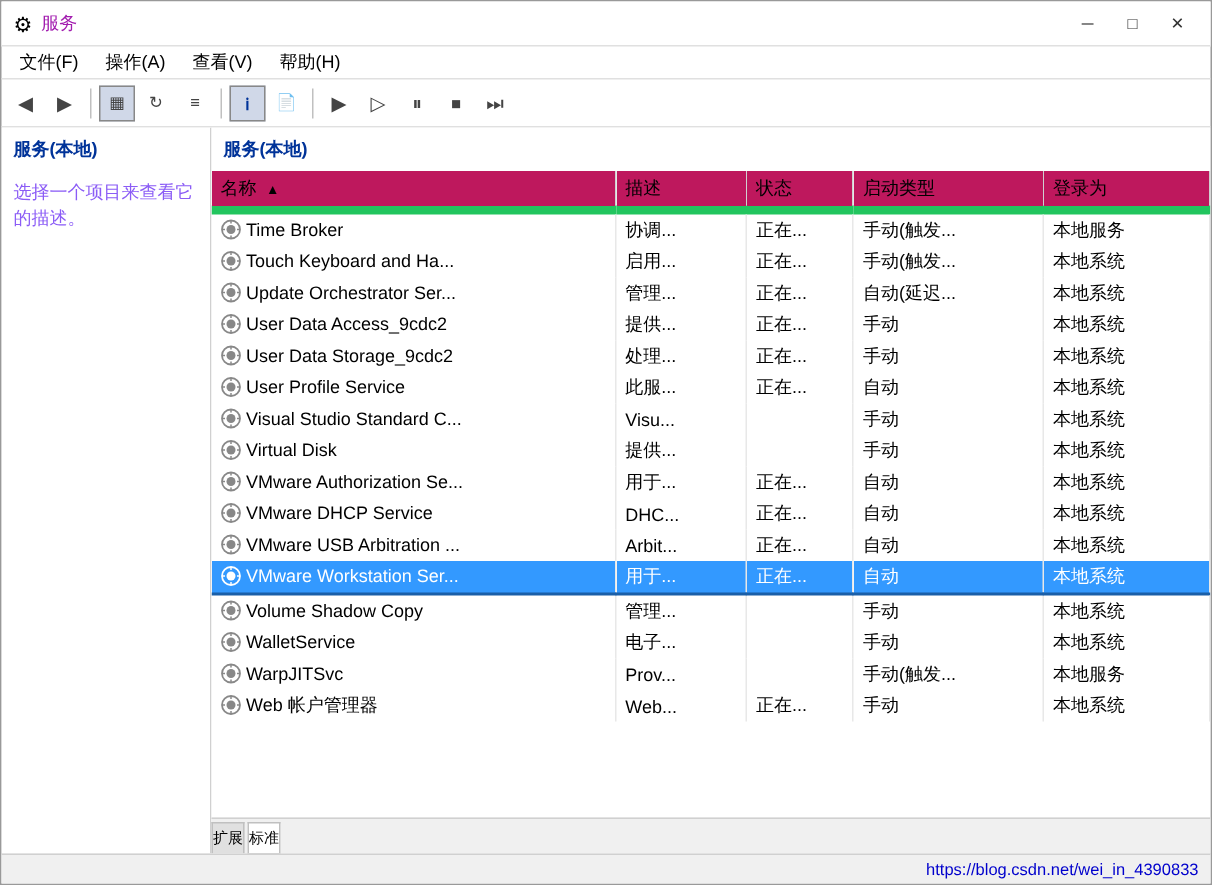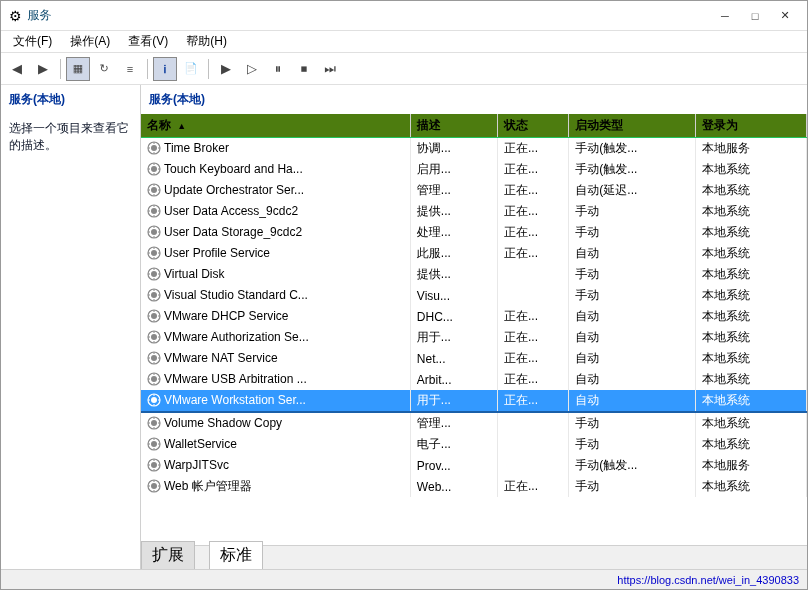--- a/index.html
+++ b/index.html
@@ -33,21 +33,21 @@
     }
 
     .title-bar-left {
       display: flex;
       align-items: center;
       gap: 6px;
     }
 
     .title-text {
       font-size: 12px;
-      color: #0c4a6e;
+      color: #a21caf;
     }
 
     .title-controls {
       display: flex;
       gap: 2px;
     }
 
     .title-btn {
       width: 28px;
       height: 22px;
@@ -129,21 +129,21 @@
       padding: 6px 8px;
       font-size: 12px;
       font-weight: bold;
       color: #003399;
       cursor: pointer;
     }
 
     .left-panel-desc {
       padding: 6px 8px;
       font-size: 12px;
-      color: #0f172a;
+      color: #8b5cf6;
       line-height: 1.4;
     }
 
     
     .right-panel {
       flex: 1;
       display: flex;
       flex-direction: column;
       background: #fff;
     }
@@ -163,26 +163,26 @@
       overflow-x: hidden;
     }
 
     table {
       width: 100%;
       border-collapse: collapse;
       font-size: 12px;
     }
 
     thead th {
-      background: #4d7c0f;
-      border-bottom: 1px solid #22c55e;
+      background: #be185d;
+      border-bottom: 6px solid #22c55e;
       border-right: 1px solid #d0d0d0;
       padding: 3px 6px;
       text-align: left;
-      font-weight: bold;
+      font-weight: normal;
       white-space: nowrap;
       cursor: pointer;
       position: sticky;
       top: 0;
       z-index: 1;
     }
 
     tbody tr {
       cursor: pointer;
     }
@@ -212,27 +212,27 @@
     
     .bottom-tabs {
       height: 24px;
       display: flex;
       align-items: flex-end;
       border-top: 1px solid #d0d0d0;
       background: #f0f0f0;
     }
 
     .tab {
-      padding: 3px 10px;
+      padding: 3px 0;
       border: 1px solid #c0c0c0;
       border-bottom: none;
       background: #e0e0e0;
       cursor: pointer;
-      font-size: 16px;
-      margin-right: 14px;
+      font-size: 10px;
+      margin-right: 2px;
     }
 
     .tab.active {
       background: #ffffff;
       border-bottom: 1px solid #000000;
       margin-bottom: -1px;
     }
 
     .status-bar {
       height: 20px;
@@ -380,66 +380,55 @@
                 <td class="col-desc">此服...</td>
                 <td class="col-status">正在...</td>
                 <td class="col-start">自动</td>
                 <td class="col-login">本地系统</td>
               </tr>
               <tr>
                 <td class="col-name"><span style="display:inline-block;width:14px;height:14px;vertical-align:middle;margin-right:3px;position:relative;top:-1px;"><svg width="14" height="14" viewBox="0 0 14 14">
                       <circle cx="7" cy="7" r="6" fill="none" stroke="#888" stroke-width="1.2"></circle>
                       <circle cx="7" cy="7" r="3" fill="#888"></circle>
                       <path d="M7 1v2M7 11v2M1 7h2M11 7h2" stroke="#888" stroke-width="1"></path>
+                    </svg></span>Visual Studio Standard C...</td>
+                <td class="col-desc">Visu...</td>
+                <td class="col-status"></td>
+                <td class="col-start">手动</td>
+                <td class="col-login">本地系统</td>
+              </tr>
+              <tr>
+                <td class="col-name"><span style="display:inline-block;width:14px;height:14px;vertical-align:middle;margin-right:3px;position:relative;top:-1px;"><svg width="14" height="14" viewBox="0 0 14 14">
+                      <circle cx="7" cy="7" r="6" fill="none" stroke="#888" stroke-width="1.2"></circle>
+                      <circle cx="7" cy="7" r="3" fill="#888"></circle>
+                      <path d="M7 1v2M7 11v2M1 7h2M11 7h2" stroke="#888" stroke-width="1"></path>
                     </svg></span>Virtual Disk</td>
                 <td class="col-desc">提供...</td>
                 <td class="col-status"></td>
                 <td class="col-start">手动</td>
                 <td class="col-login">本地系统</td>
               </tr>
               <tr>
                 <td class="col-name"><span style="display:inline-block;width:14px;height:14px;vertical-align:middle;margin-right:3px;position:relative;top:-1px;"><svg width="14" height="14" viewBox="0 0 14 14">
                       <circle cx="7" cy="7" r="6" fill="none" stroke="#888" stroke-width="1.2"></circle>
                       <circle cx="7" cy="7" r="3" fill="#888"></circle>
                       <path d="M7 1v2M7 11v2M1 7h2M11 7h2" stroke="#888" stroke-width="1"></path>
-                    </svg></span>Visual Studio Standard C...</td>
-                <td class="col-desc">Visu...</td>
-                <td class="col-status"></td>
-                <td class="col-start">手动</td>
+                    </svg></span>VMware Authorization Se...</td>
+                <td class="col-desc">用于...</td>
+                <td class="col-status">正在...</td>
+                <td class="col-start">自动</td>
                 <td class="col-login">本地系统</td>
               </tr>
               <tr>
                 <td class="col-name"><span style="display:inline-block;width:14px;height:14px;vertical-align:middle;margin-right:3px;position:relative;top:-1px;"><svg width="14" height="14" viewBox="0 0 14 14">
                       <circle cx="7" cy="7" r="6" fill="none" stroke="#888" stroke-width="1.2"></circle>
                       <circle cx="7" cy="7" r="3" fill="#888"></circle>
                       <path d="M7 1v2M7 11v2M1 7h2M11 7h2" stroke="#888" stroke-width="1"></path>
                     </svg></span>VMware DHCP Service</td>
                 <td class="col-desc">DHC...</td>
-                <td class="col-status">正在...</td>
-                <td class="col-start">自动</td>
-                <td class="col-login">本地系统</td>
-              </tr>
-              <tr>
-                <td class="col-name"><span style="display:inline-block;width:14px;height:14px;vertical-align:middle;margin-right:3px;position:relative;top:-1px;"><svg width="14" height="14" viewBox="0 0 14 14">
-                      <circle cx="7" cy="7" r="6" fill="none" stroke="#888" stroke-width="1.2"></circle>
-                      <circle cx="7" cy="7" r="3" fill="#888"></circle>
-                      <path d="M7 1v2M7 11v2M1 7h2M11 7h2" stroke="#888" stroke-width="1"></path>
-                    </svg></span>VMware Authorization Se...</td>
-                <td class="col-desc">用于...</td>
-                <td class="col-status">正在...</td>
-                <td class="col-start">自动</td>
-                <td class="col-login">本地系统</td>
-              </tr>
-              <tr>
-                <td class="col-name"><span style="display:inline-block;width:14px;height:14px;vertical-align:middle;margin-right:3px;position:relative;top:-1px;"><svg width="14" height="14" viewBox="0 0 14 14">
-                      <circle cx="7" cy="7" r="6" fill="none" stroke="#888" stroke-width="1.2"></circle>
-                      <circle cx="7" cy="7" r="3" fill="#888"></circle>
-                      <path d="M7 1v2M7 11v2M1 7h2M11 7h2" stroke="#888" stroke-width="1"></path>
-                    </svg></span>VMware NAT Service</td>
-                <td class="col-desc">Net...</td>
                 <td class="col-status">正在...</td>
                 <td class="col-start">自动</td>
                 <td class="col-login">本地系统</td>
               </tr>
               <tr>
                 <td class="col-name"><span style="display:inline-block;width:14px;height:14px;vertical-align:middle;margin-right:3px;position:relative;top:-1px;"><svg width="14" height="14" viewBox="0 0 14 14">
                       <circle cx="7" cy="7" r="6" fill="none" stroke="#888" stroke-width="1.2"></circle>
                       <circle cx="7" cy="7" r="3" fill="#888"></circle>
                       <path d="M7 1v2M7 11v2M1 7h2M11 7h2" stroke="#888" stroke-width="1"></path>
                     </svg></span>VMware USB Arbitration ...</td>

